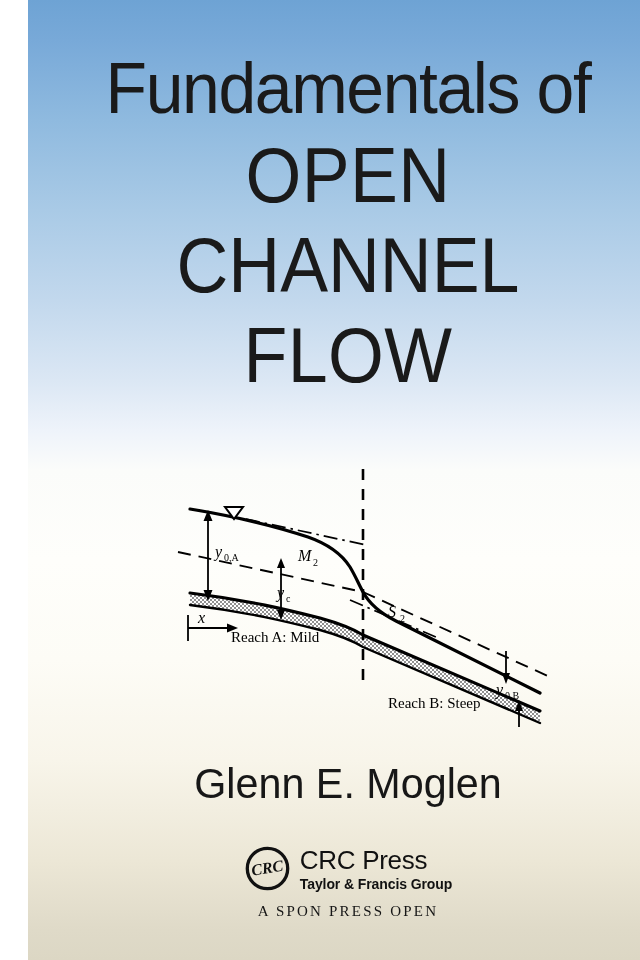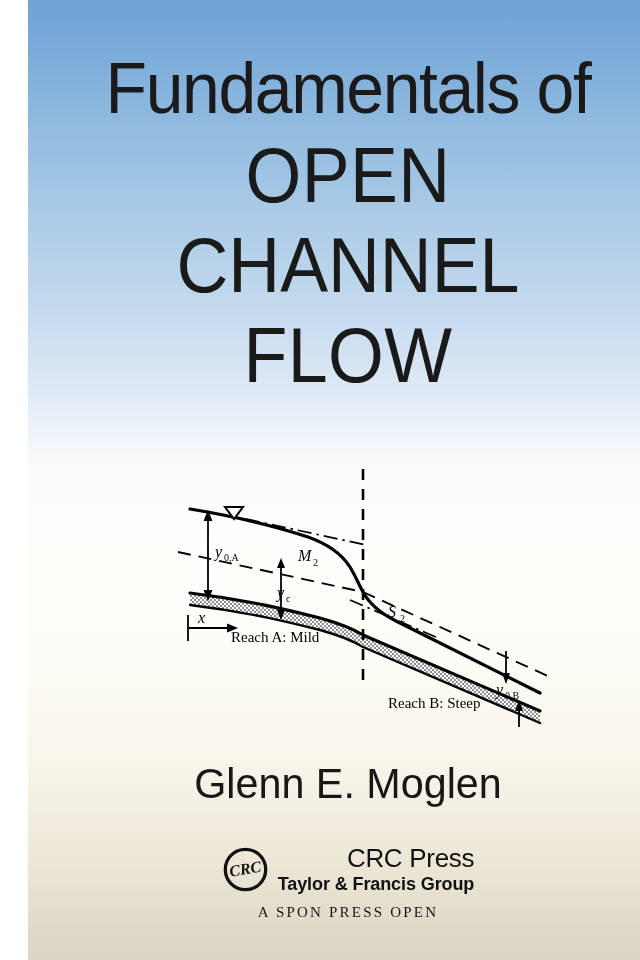--- a/index.html
+++ b/index.html
@@ -123,30 +123,30 @@
     gap: 9px;
   }
   .crc-mark {
     width: 47px;
     height: 47px;
     flex: 0 0 auto;
   }
   .crc-text {
     display: flex;
     flex-direction: column;
-    align-items: flex-end;
+    align-items: flex-start;
     line-height: 1;
   }
   .crc-name {
     font-size: 26px;
     color: #111;
     letter-spacing: -0.3px;
   }
   .crc-sub {
-    font-size: 18px;
+    font-size: 14px;
     color: #111;
     margin-top: 4px;
     letter-spacing: -0.1px;
     font-weight: 700;
   }
   .spon {
     margin-top: 11px;
     font-size: 15px;
     letter-spacing: 2.2px;
     color: #161616;

